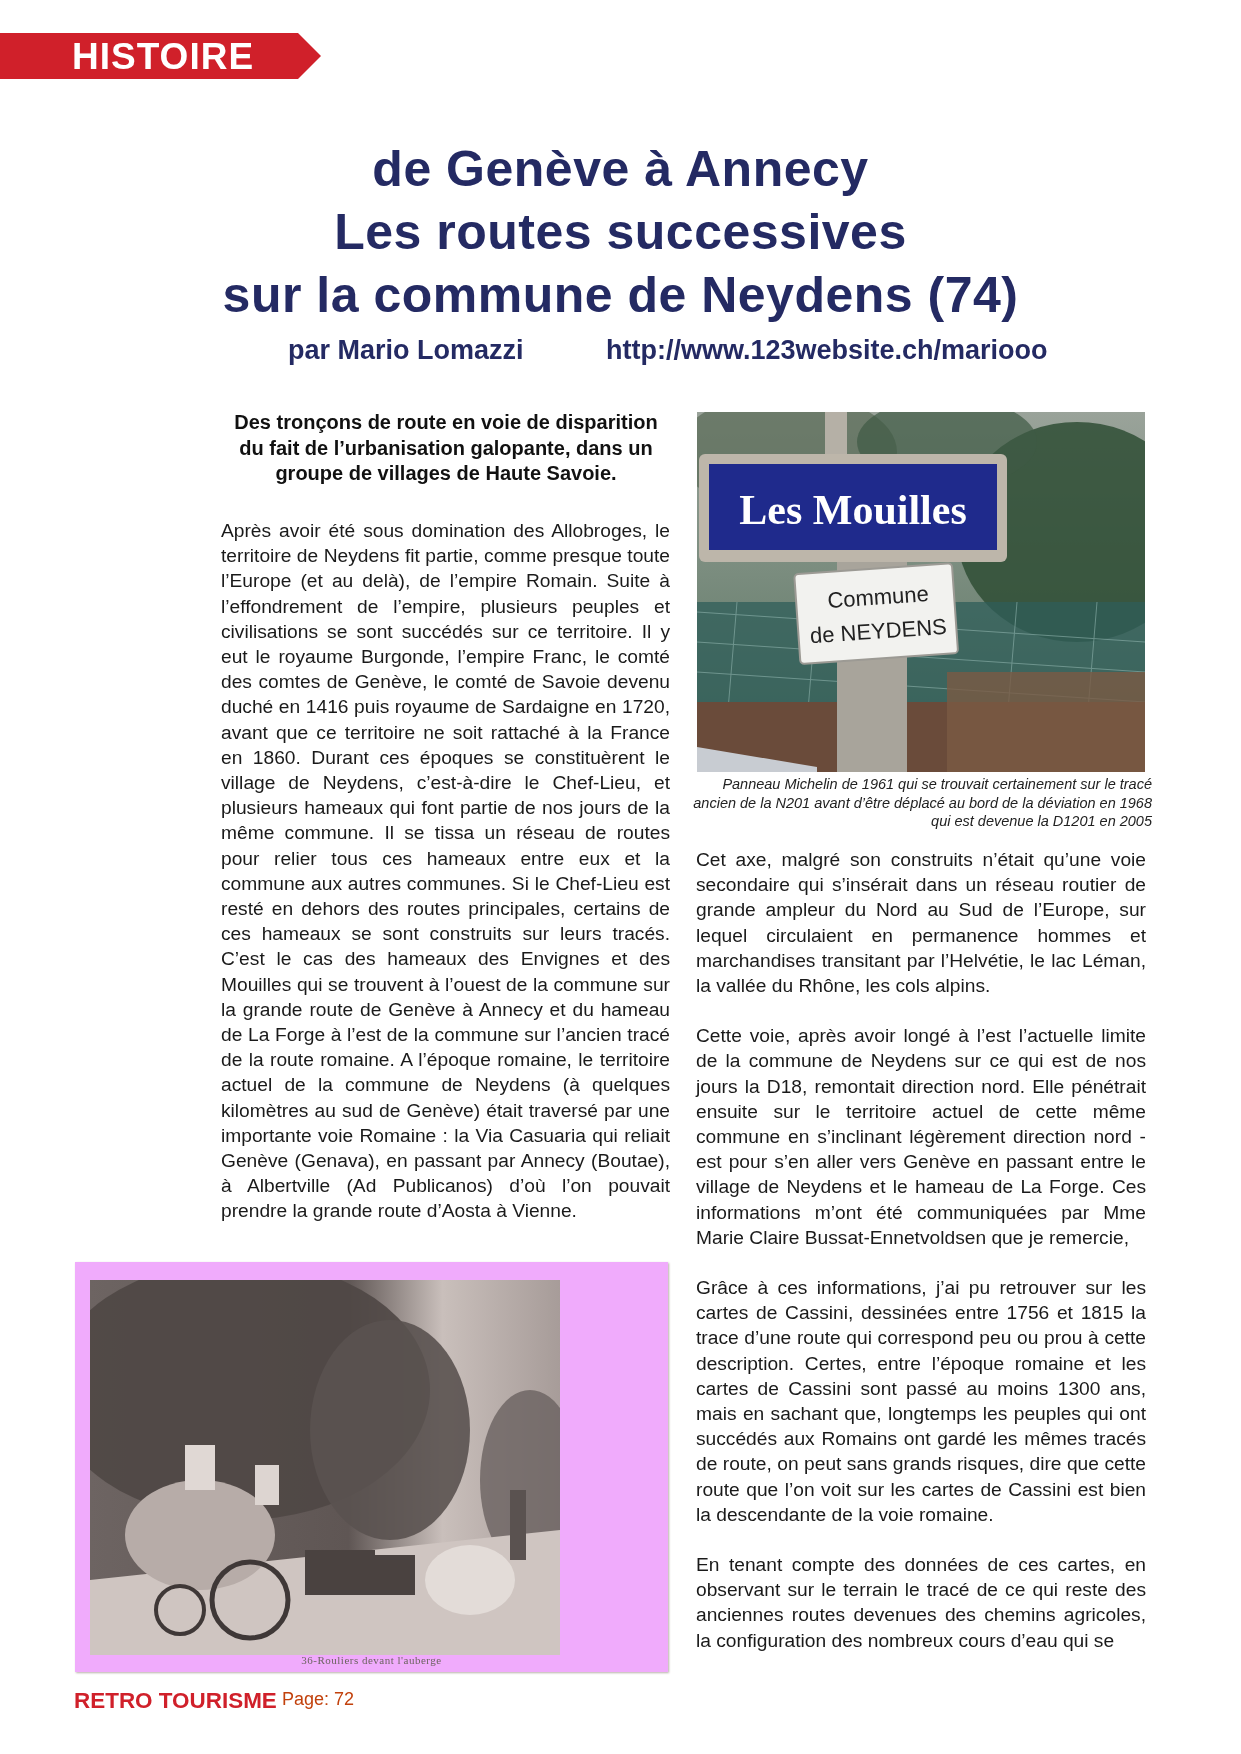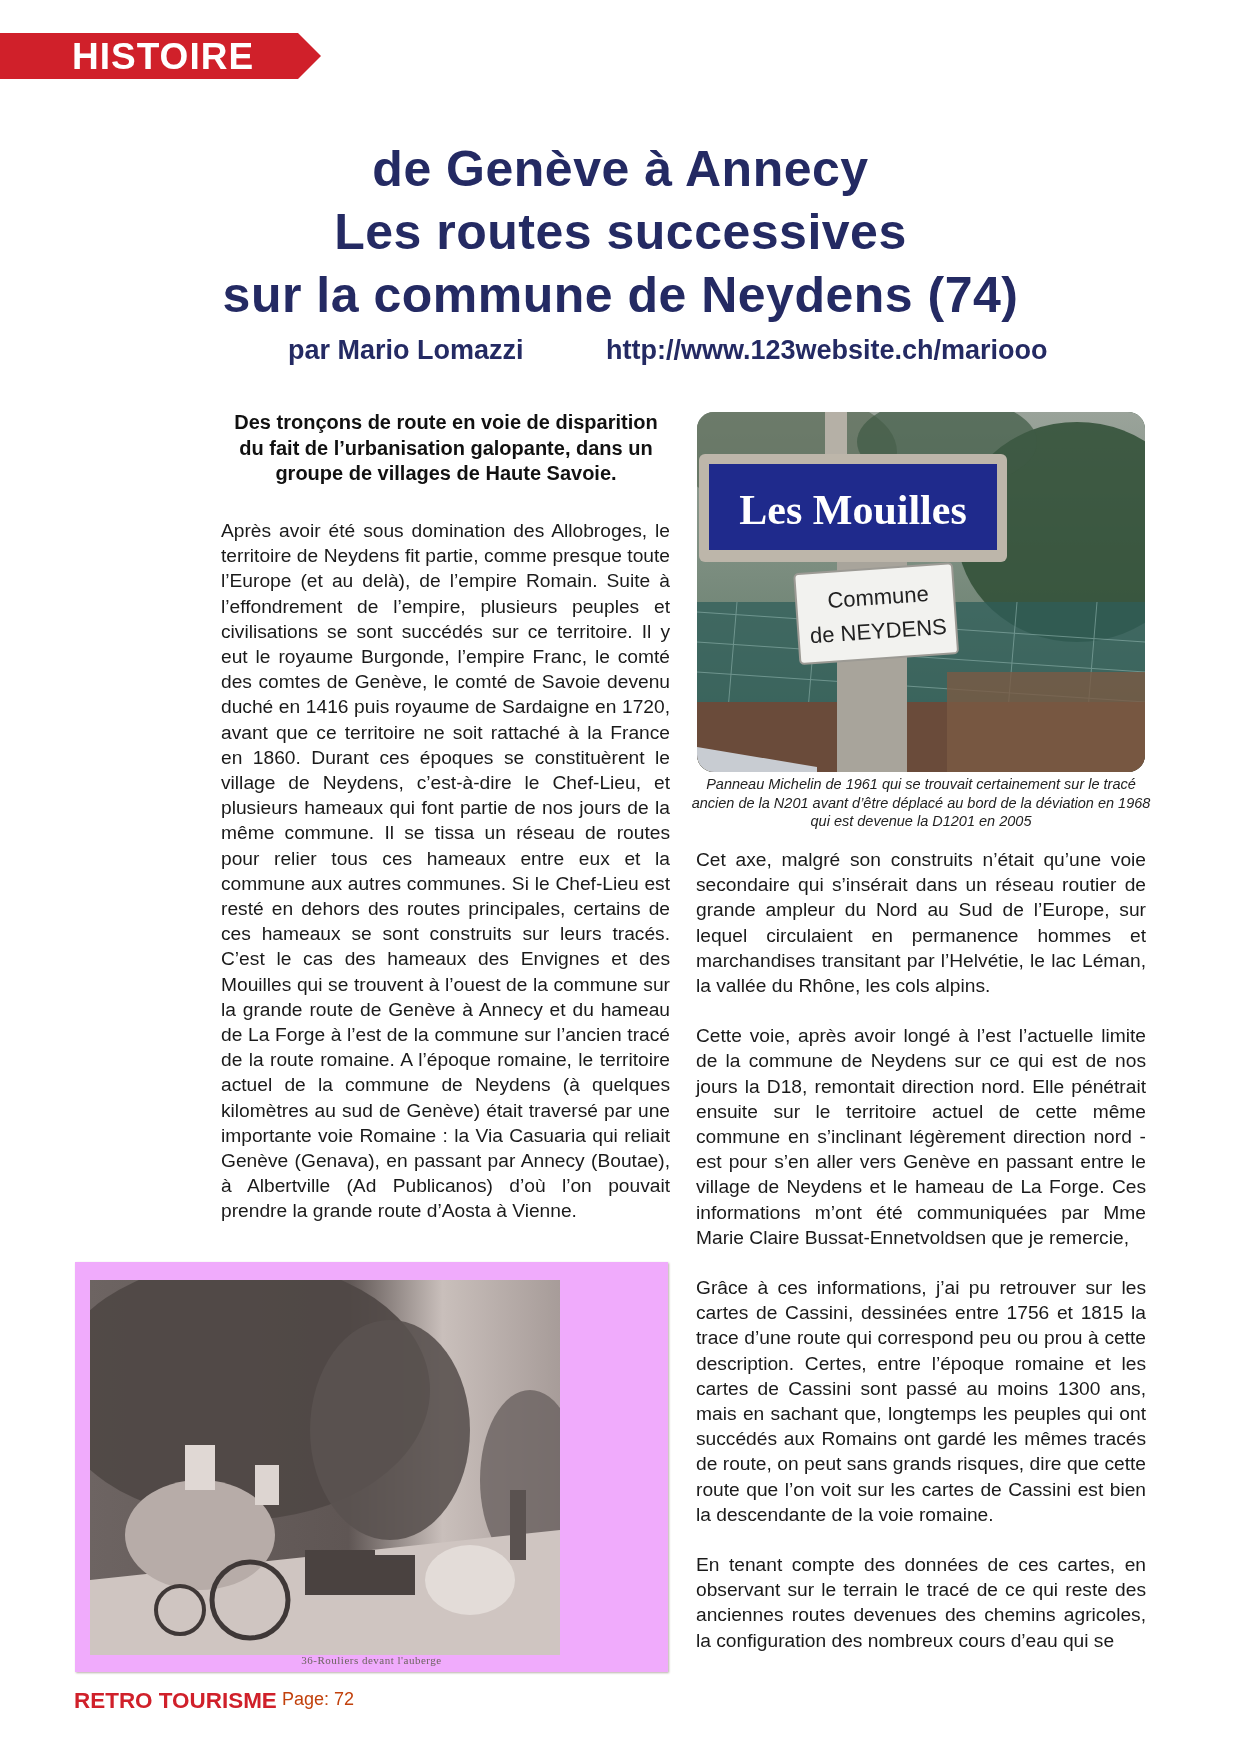--- a/index.html
+++ b/index.html
@@ -24,24 +24,24 @@
 
   .lead { position: absolute; left: 221px; top: 410px; width: 450px; font-weight: bold;
           font-size: 20px; line-height: 25.5px; color: #111; text-align: center; }
 
   .col { position: absolute; font-size: 19.2px; line-height: 25.2px; text-align: justify;
          color: #1a1a1a; }
   .col p { margin: 0 0 25px 0; }
   .col-left { left: 221px; top: 518px; width: 449px; }
   .col-right { left: 696px; top: 847px; width: 450px; }
 
-  .photo { position: absolute; overflow: hidden; border-radius: 17px; }
+  .photo { position: absolute; overflow: hidden; }
   .photo-sign { left: 697px; top: 412px; width: 448px; height: 360px;
                 background: linear-gradient(160deg, #6f7a6a 0%, #3c5a44 35%, #466c60 60%, #5a4a3e 100%); }
-  .caption { position: absolute; left: 690px; top: 775px; width: 462px; text-align: center;
+  .caption { position: absolute; left: 690px; top: 775px; width: 462px; text-align: right;
              font-style: italic; font-size: 14.5px; line-height: 18.5px; color: #222; }
 
   .postcard { position: absolute; left: 75px; top: 1262px; width: 593px; height: 410px;
               background: #f0abfc; box-shadow: 1px 1px 2px #b9b0ab; }
   .postcard-photo { position: absolute; left: 15px; top: 18px; width: 470px; height: 375px; }
 
   .footer-brand { position: absolute; left: 74px; top: 1688px; color: #d0202a; font-weight: bold;
                   font-size: 22px; letter-spacing: 0px; font-family: "Liberation Sans", sans-serif;
                   transform: scaleX(1.02); transform-origin: left; }
   .footer-page { position: absolute; left: 282px; top: 1689px; color: #c2410c; font-size: 18px; }

